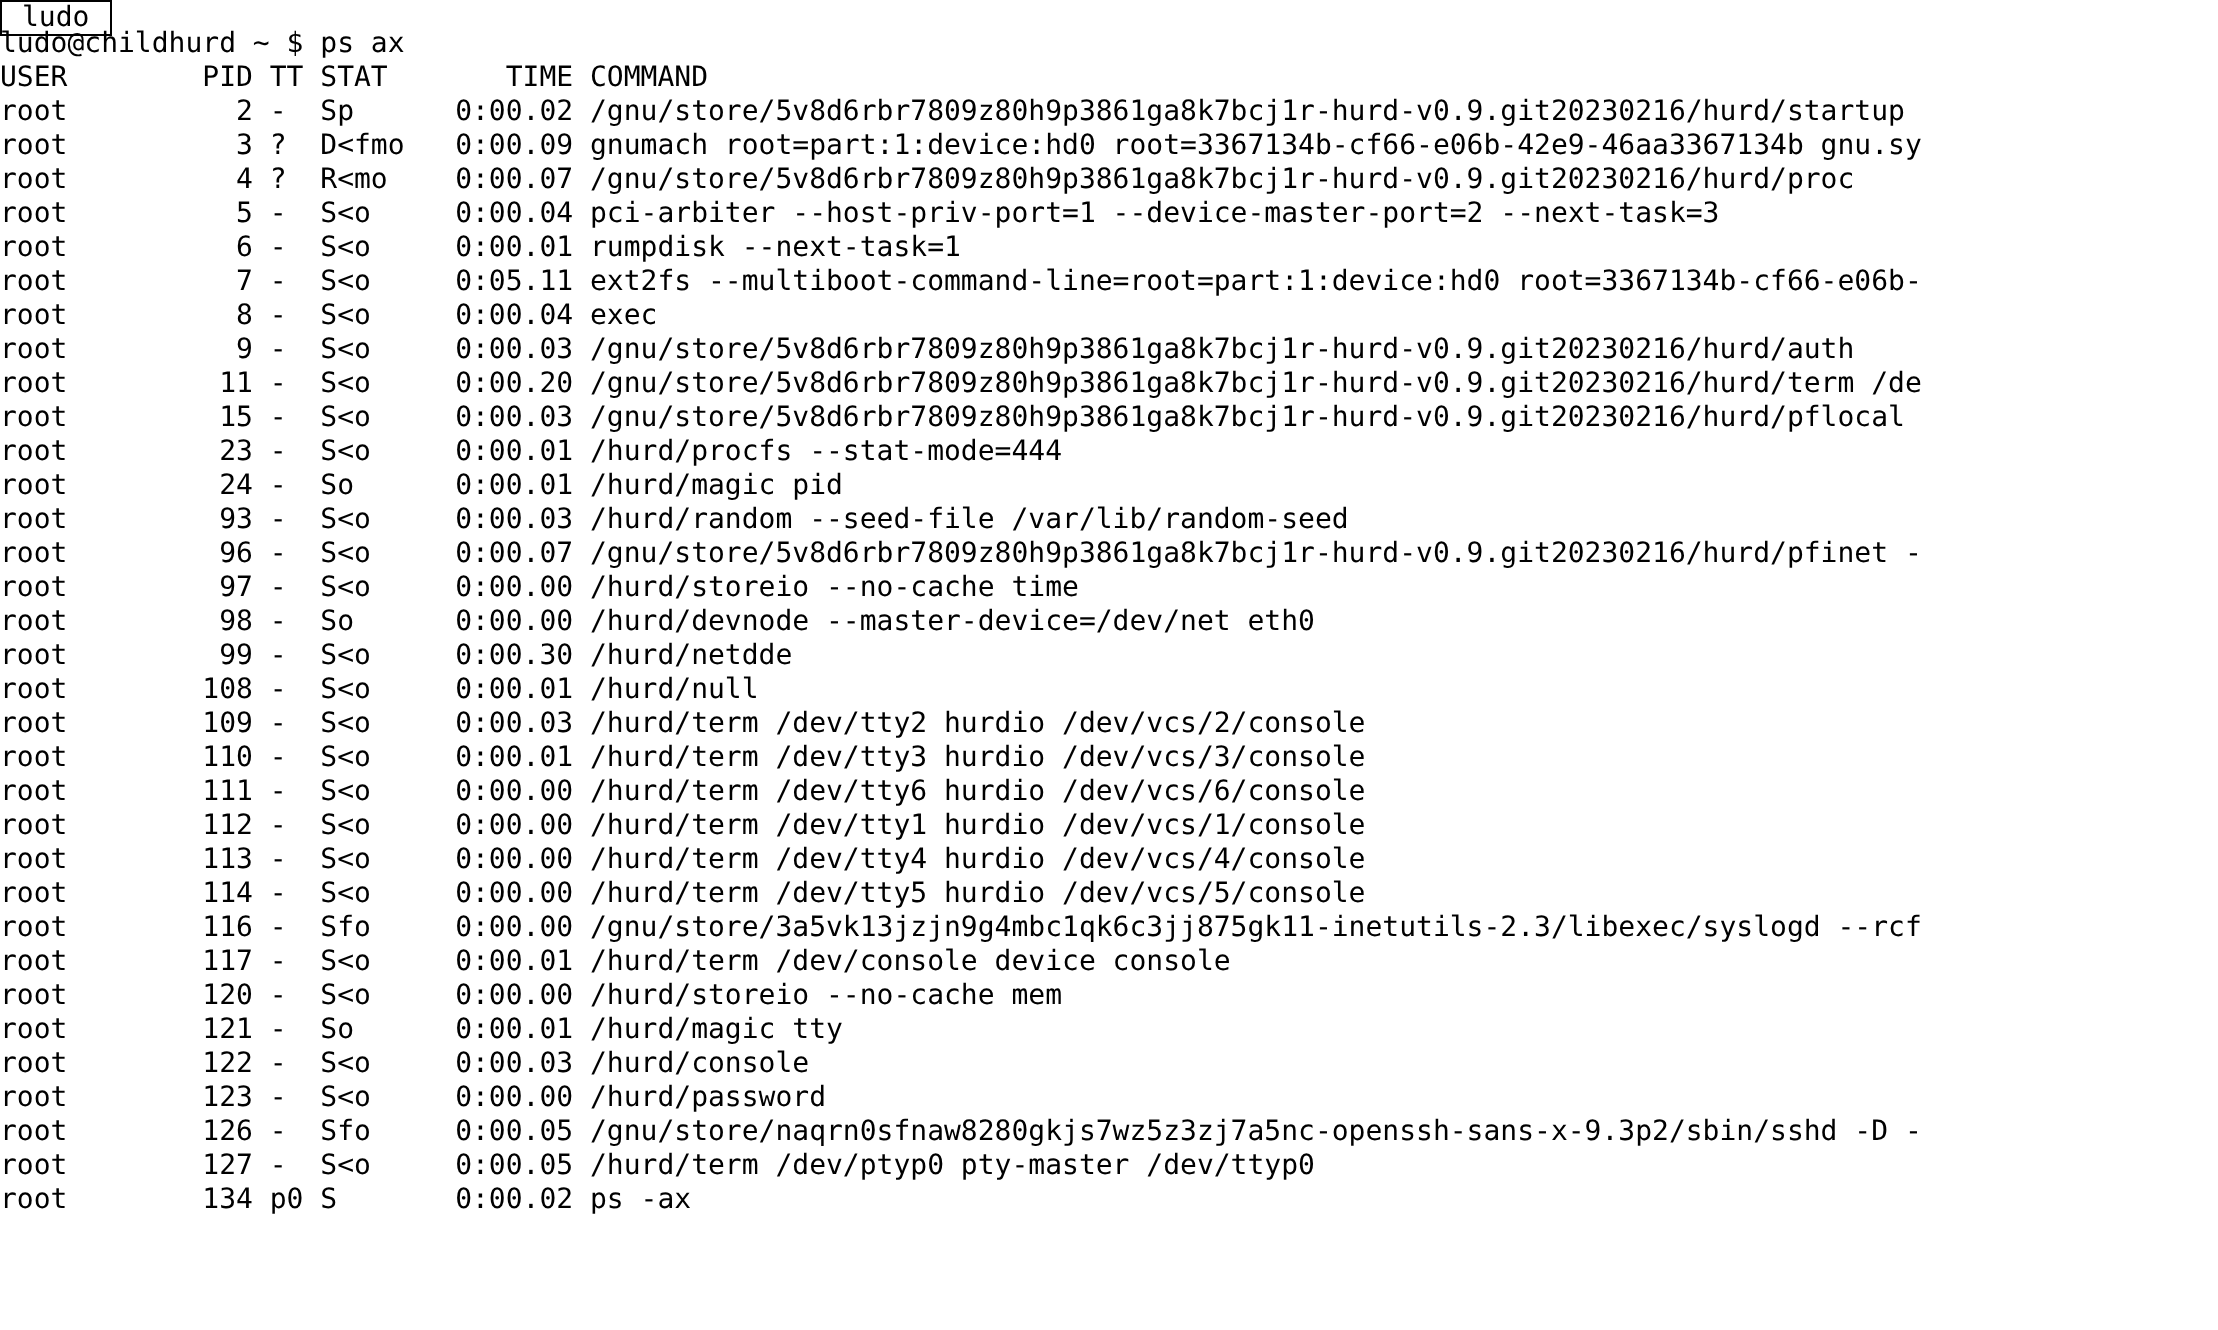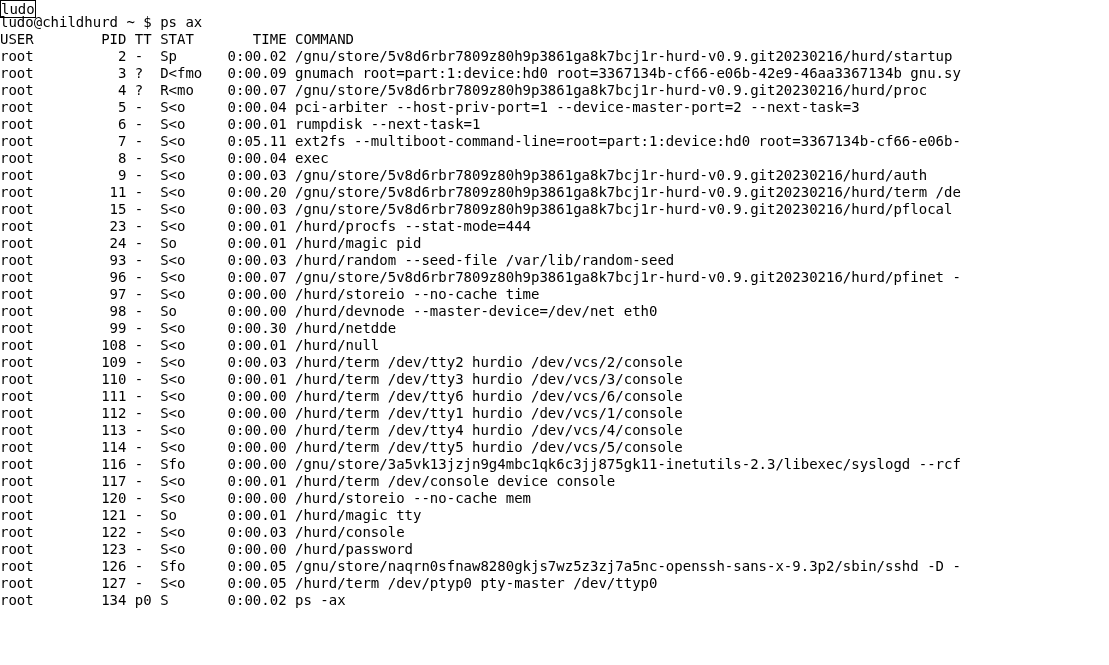--- a/index.html
+++ b/index.html
@@ -1,19 +1,19 @@
 <!DOCTYPE html>
 <html><head>
 <meta charset="utf-8">
 <style>
   html,body{margin:0;padding:0;background:#fff;color:#000;}
   body{font-family:"DejaVu Sans Mono","Liberation Mono",Consolas,monospace;
        font-size:14px;line-height:17px;width:1109px;height:665px;overflow:hidden;
        white-space:pre;}
-  .cursor-box{position:absolute;left:0;top:0;border:1px solid #000;padding:0 0;
+  .cursor-box{position:absolute;left:0;top:0;border:1px solid #000;padding:0 10px;
               height:16px;line-height:16px;background:#fff;}
   #term{position:absolute;left:0;top:0;}
 </style>
 </head>
 <body>
 
 
 
 <span class="cursor-box">ludo</span>
 <pre id="term">ludo@childhurd ~ $ ps ax

